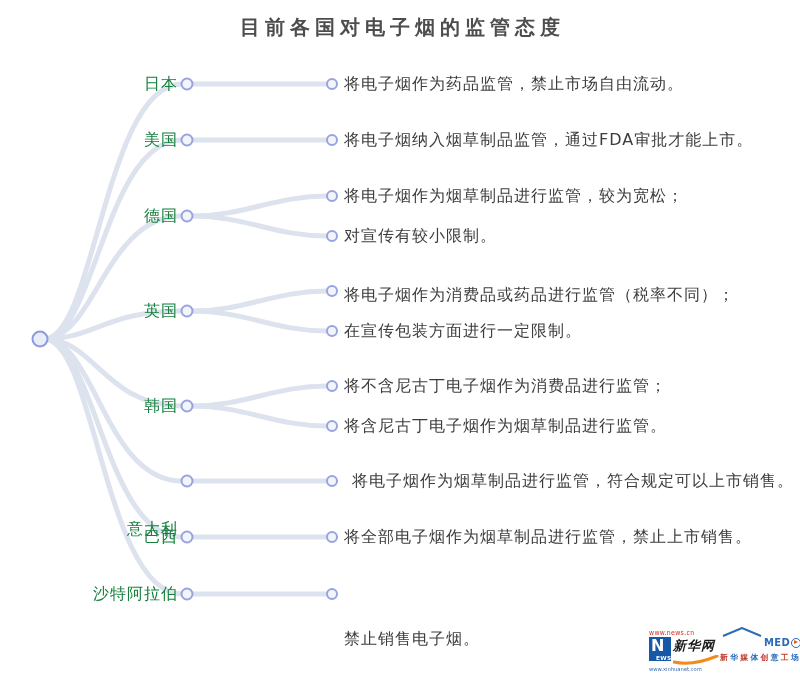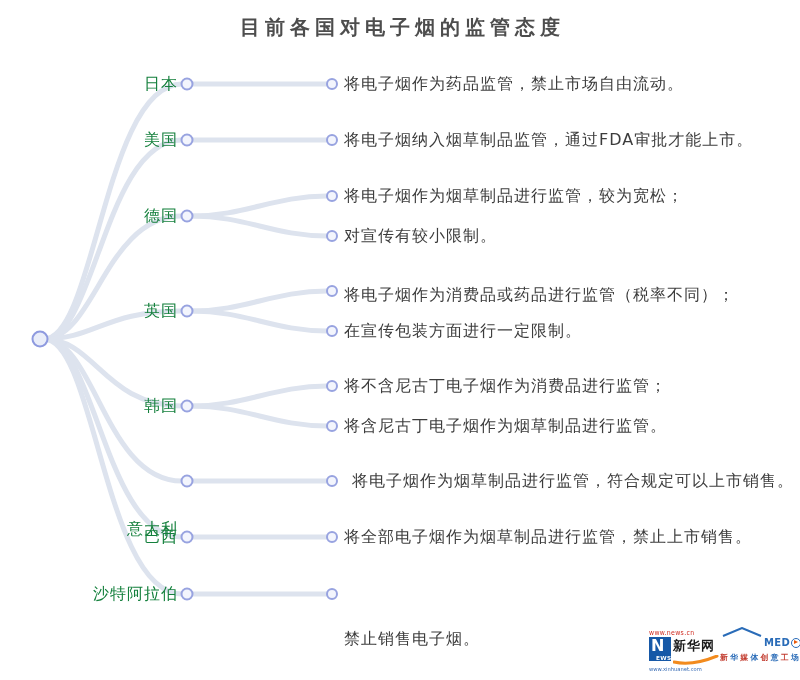--- a/index.html
+++ b/index.html
@@ -40,21 +40,21 @@
     width:22px; height:24px; background:#1658a7; color:#ffffff;
     position:relative; flex:0 0 auto;
   }
   .xh-n {
     position:absolute; left:2px; top:-1px; font-size:16px; font-weight:bold;
   }
   .xh-ews {
     position:absolute; left:7px; bottom:0px; font-size:10px; font-weight:bold;
     transform:scale(0.58); transform-origin:0 100%; letter-spacing:0.5px;
   }
-  .xh-right { margin-left:2px; }
+  .xh-right { margin-left:2px;font-style:italic; }
   .xh-name {
     font-size:13px; font-weight:bold; color:#1c1c1c; letter-spacing:1px;
     white-space:nowrap;
   }
   .xh-swoosh { display:block; margin-top:0px; }
   .xh-url-bottom {
     font-size:10px; transform:scale(0.52); transform-origin:0 0;
     color:#3a6db5; white-space:nowrap; margin-top:1px;
   }
   

